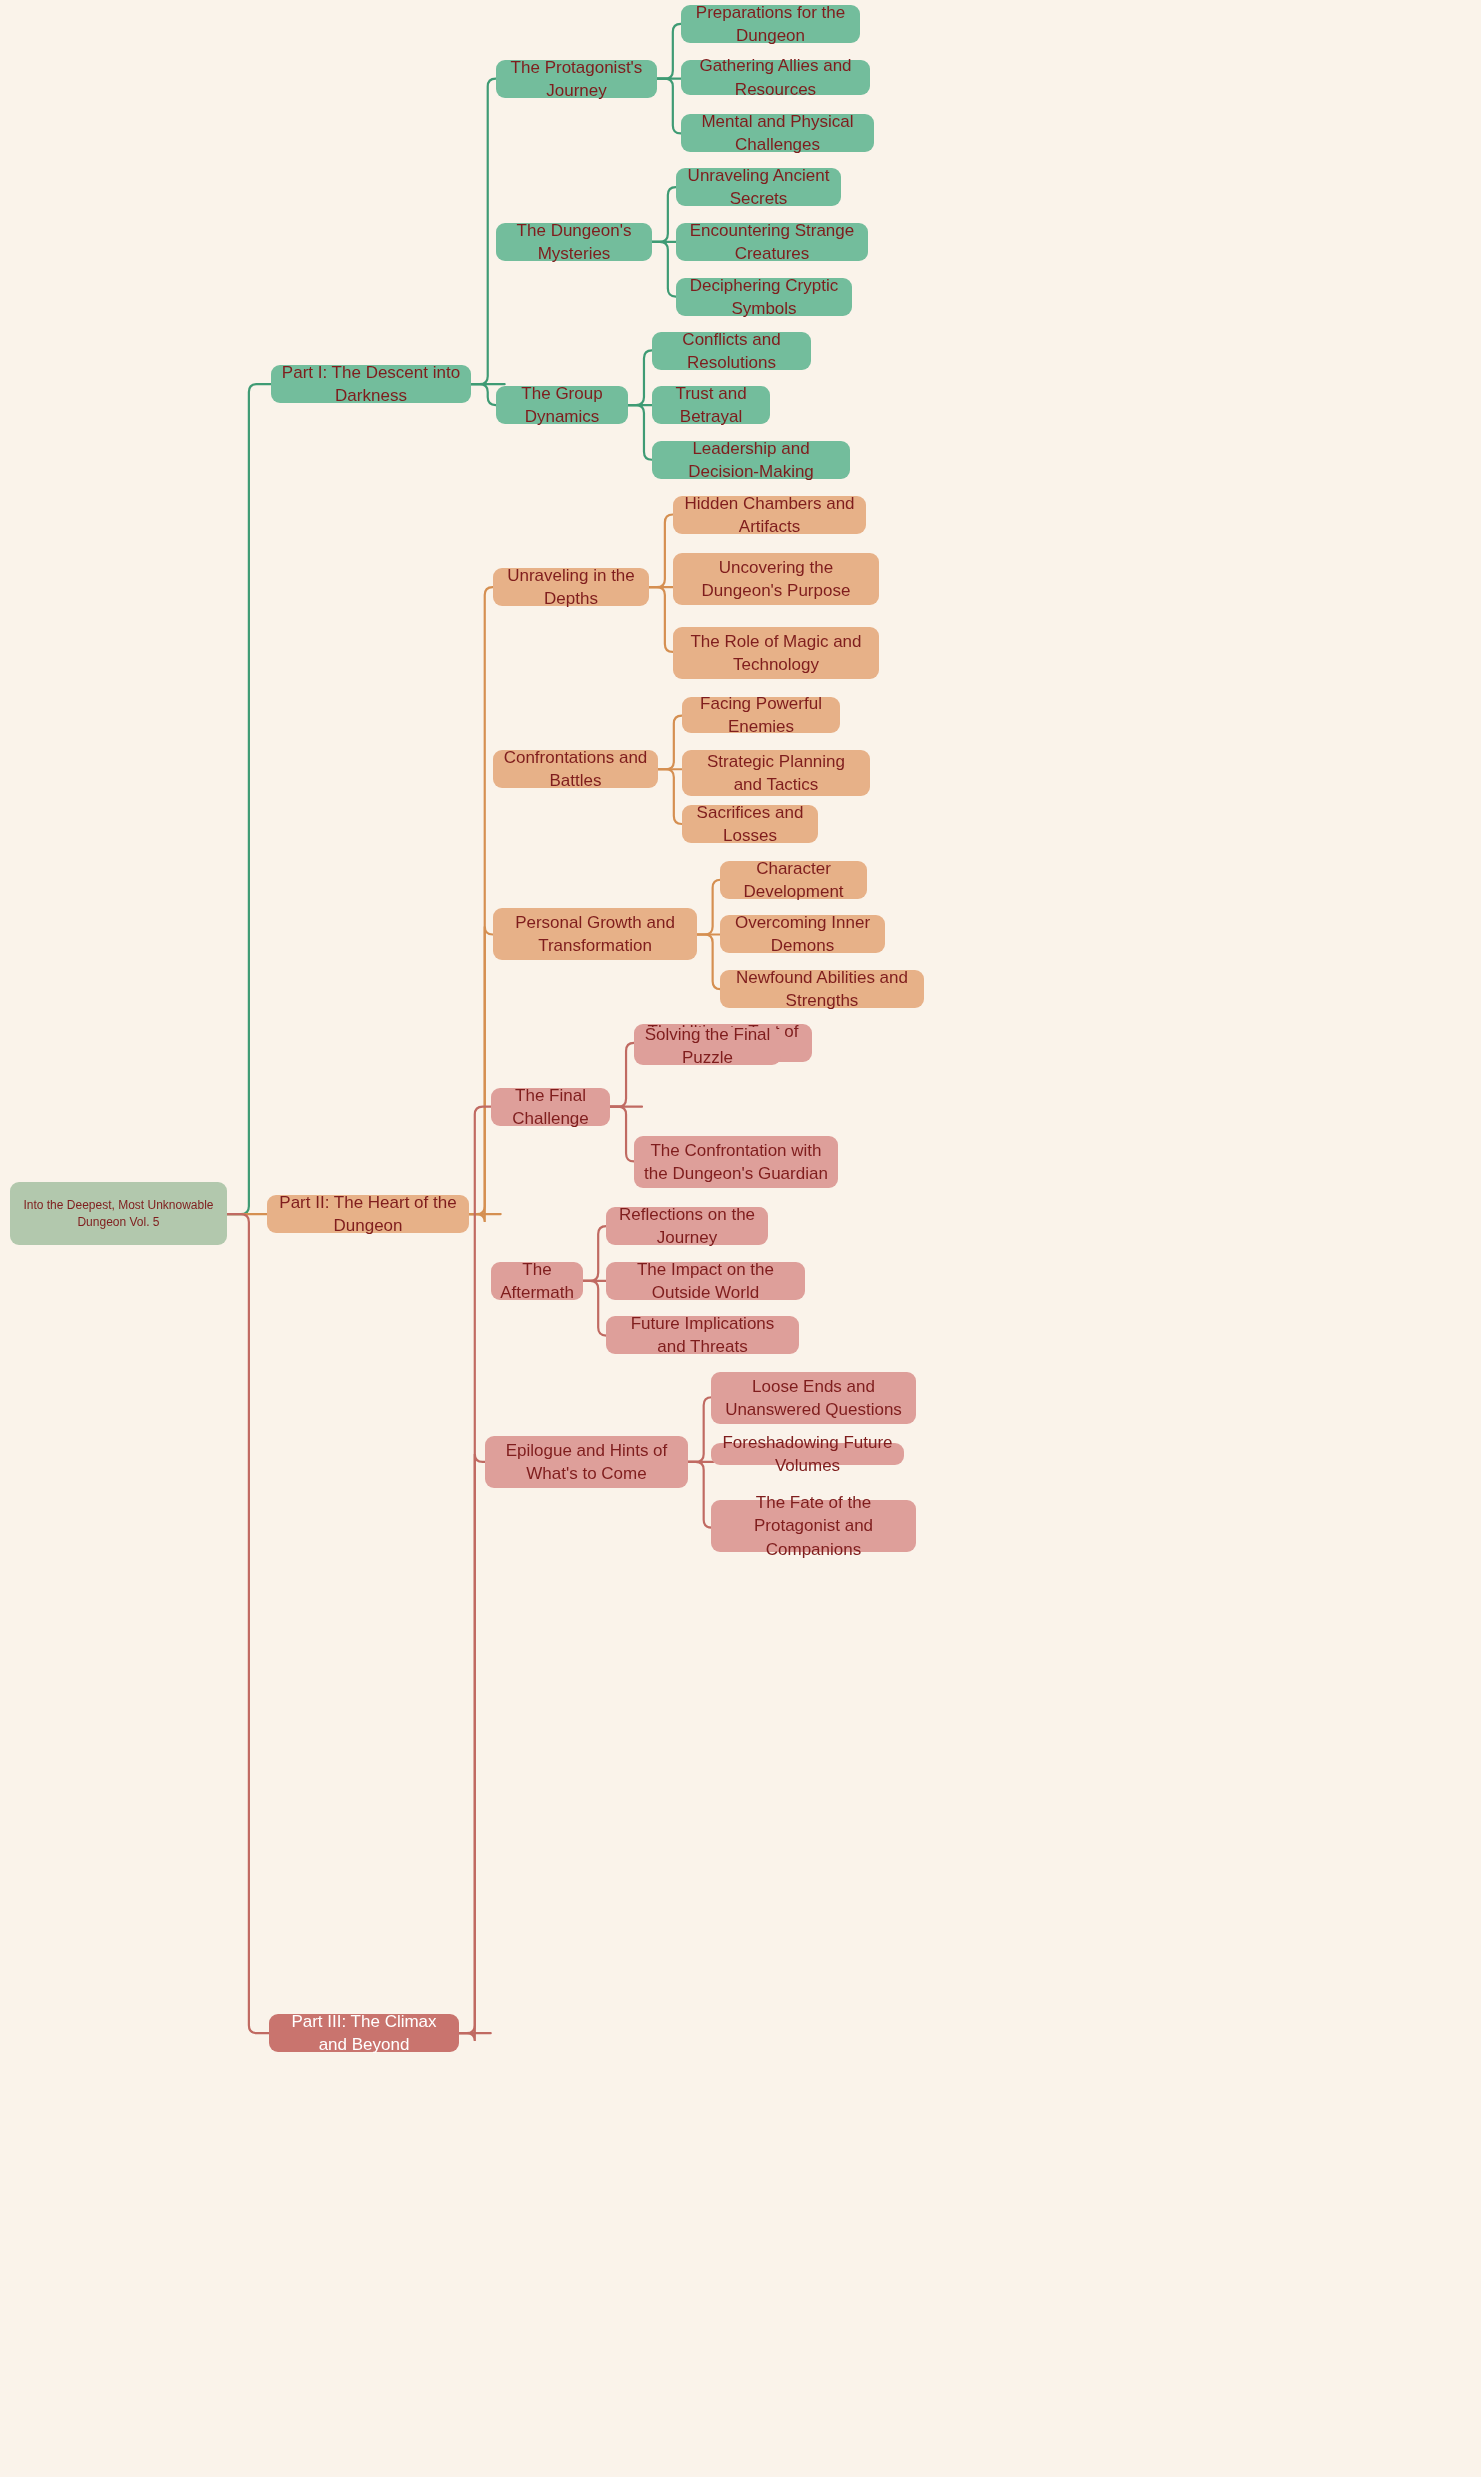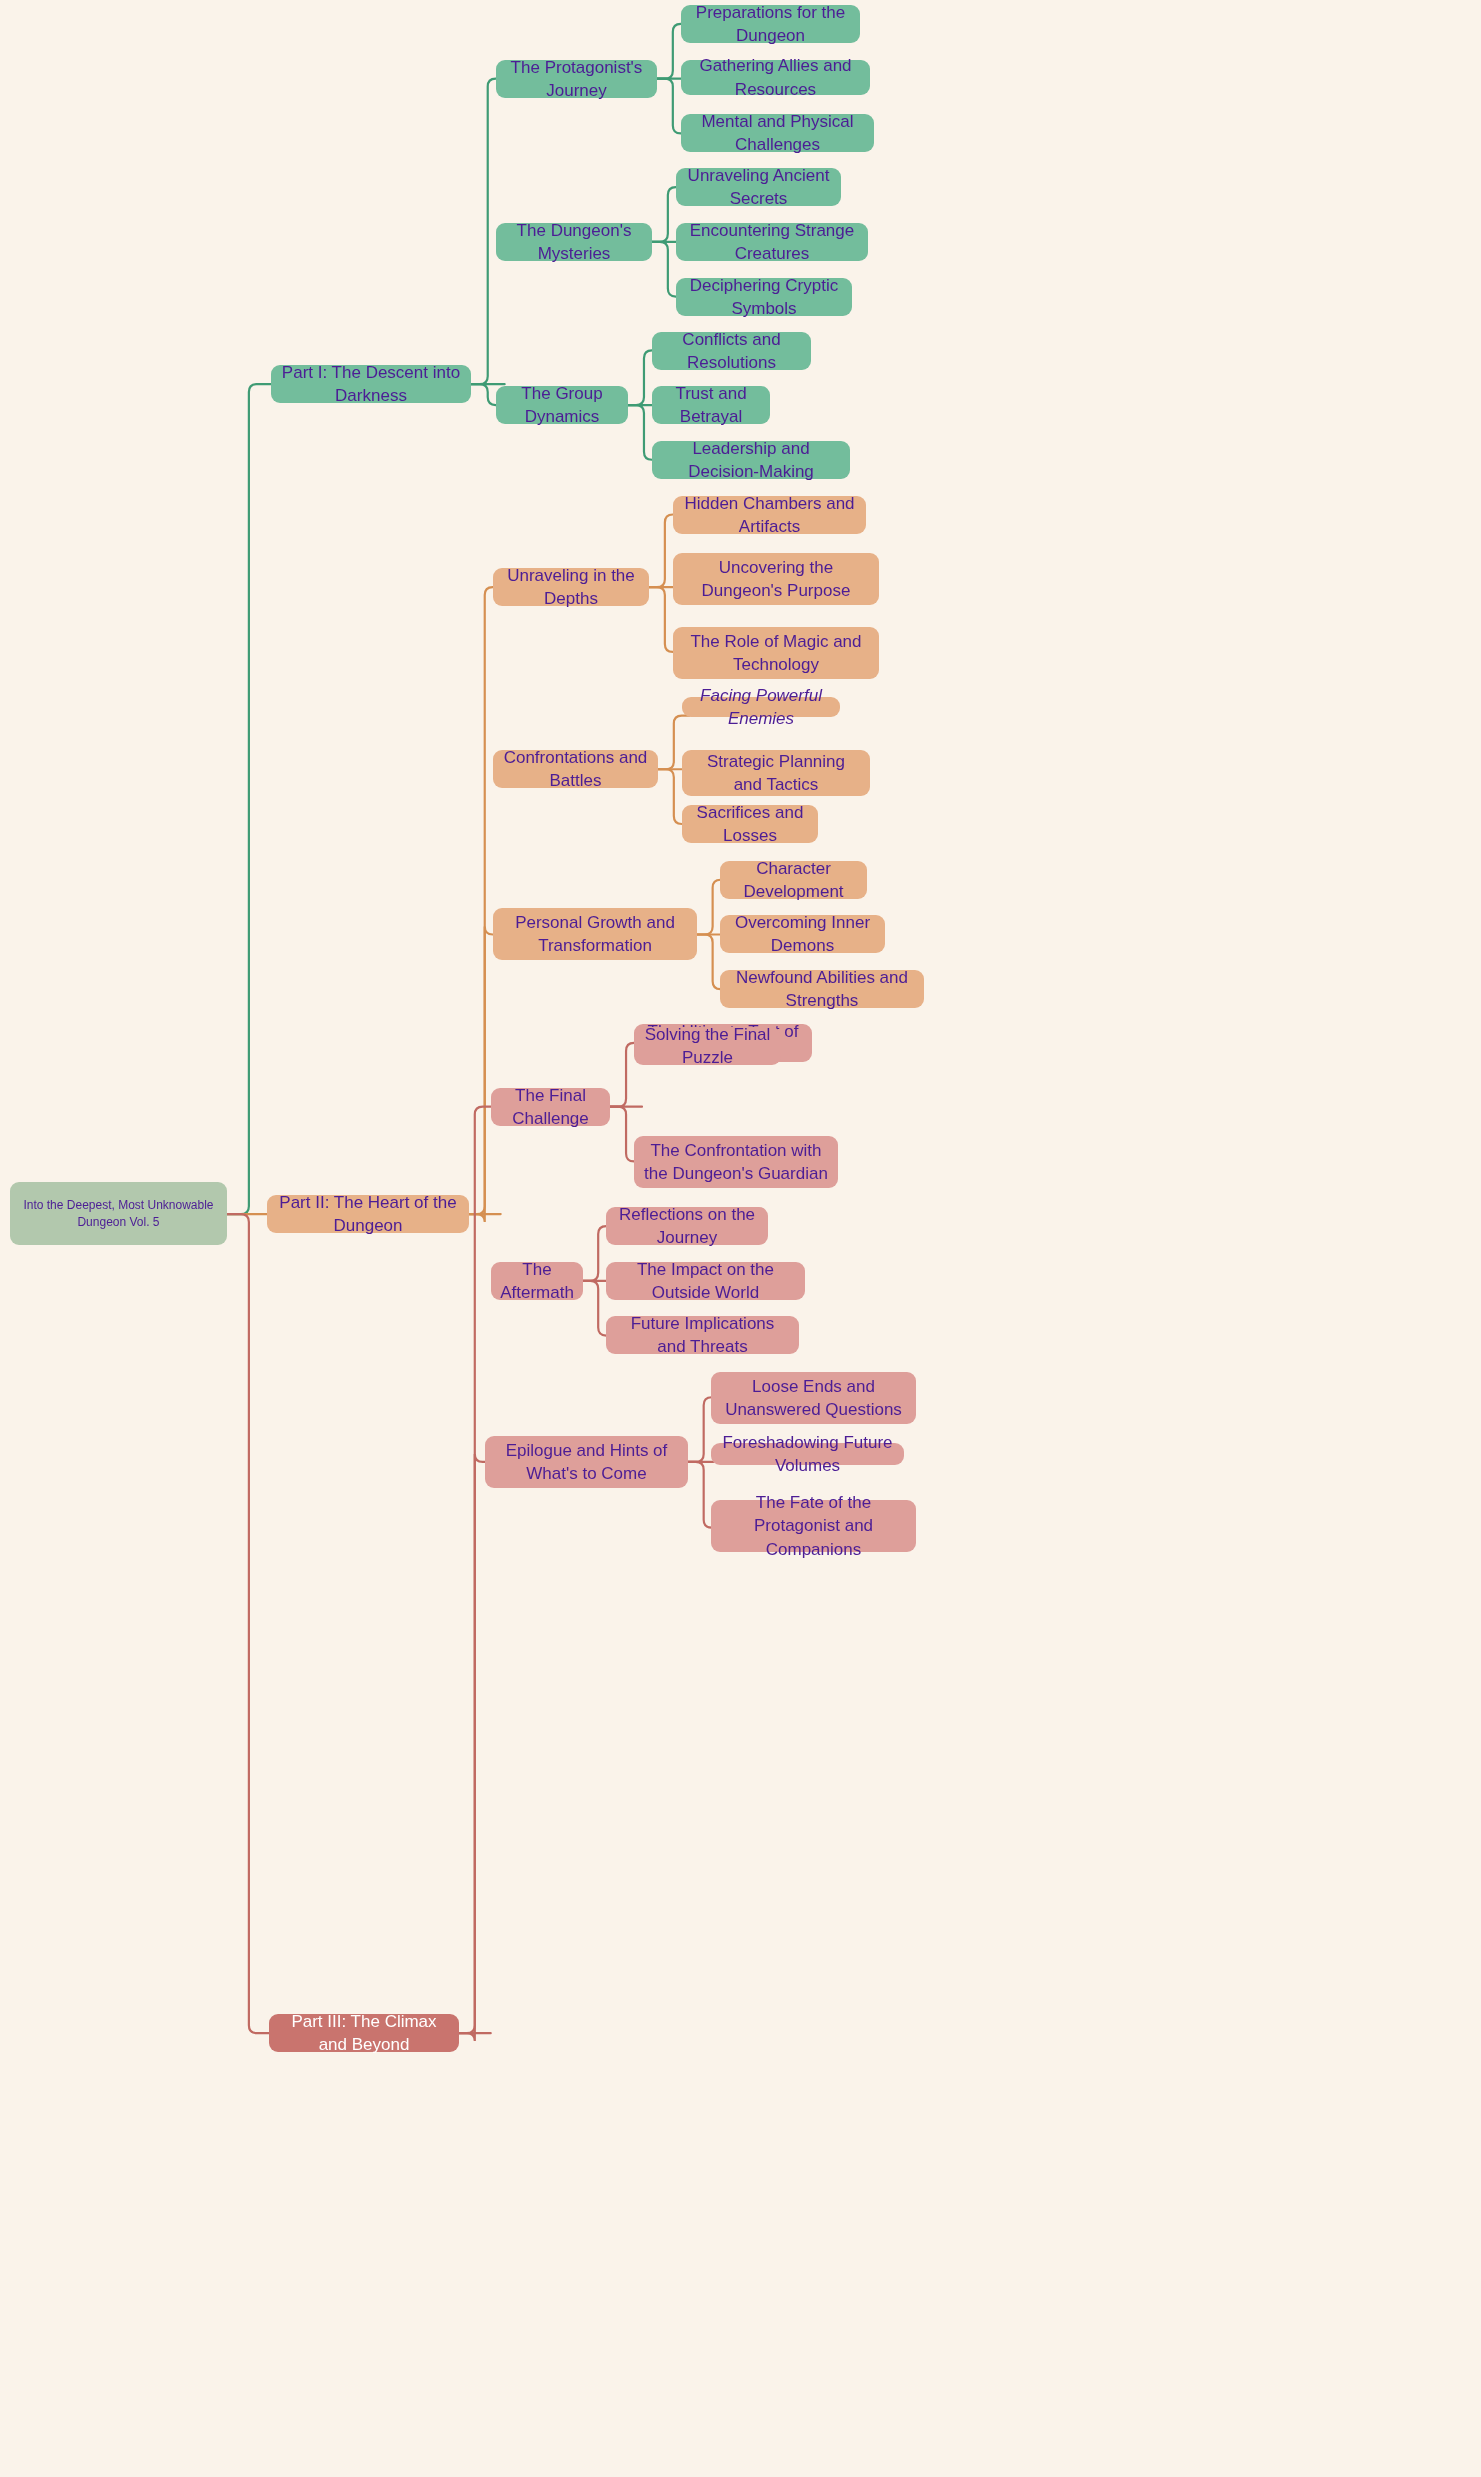--- a/index.html
+++ b/index.html
@@ -29,21 +29,21 @@
   .node {
     position: absolute;
     box-sizing: border-box;
     border-radius: 9px;
     display: flex;
     align-items: center;
     justify-content: center;
     text-align: center;
     line-height: 1.38;
     padding: 4px 10px;
-    color: #4c1d95;
+    color: #7f1d1d;
     font-size: 17px;
     z-index: 2;
   }
   .node.root {
     background: #b2c8ad;
     font-size: 12px;
   }
   .node.green {
     background: #73bd9c;
   }
@@ -171,21 +171,21 @@
   <div class="node green" style="left:652px; top:441px; width:198px; height:38px;">Leadership and Decision-Making</div>
 
   <div class="node orange" style="left:267px; top:1195px; width:202px; height:38px;">Part II: The Heart of the Dungeon</div>
 
   <div class="node orange" style="left:493px; top:568px; width:156px; height:38px;">Unraveling in the Depths</div>
   <div class="node orange" style="left:673px; top:496px; width:193px; height:38px;">Hidden Chambers and Artifacts</div>
   <div class="node orange" style="left:673px; top:553px; width:206px; height:52px;">Uncovering the Dungeon's Purpose</div>
   <div class="node orange" style="left:673px; top:627px; width:206px; height:52px;">The Role of Magic and Technology</div>
 
   <div class="node orange" style="left:493px; top:750px; width:165px; height:38px;">Confrontations and Battles</div>
-  <div class="node orange" style="left:682px; top:697px; width:158px; height:20px;font-style:italic;">Facing Powerful Enemies</div>
+  <div class="node orange" style="left:682px; top:697px; width:158px; height:36px;">Facing Powerful Enemies</div>
   <div class="node orange" style="left:682px; top:750px; width:188px; height:46px;">Strategic Planning and Tactics</div>
   <div class="node orange" style="left:682px; top:805px; width:136px; height:38px;">Sacrifices and Losses</div>
 
   <div class="node orange" style="left:493px; top:908px; width:204px; height:52px;">Personal Growth and Transformation</div>
   <div class="node orange" style="left:720px; top:861px; width:147px; height:38px;">Character Development</div>
   <div class="node orange" style="left:720px; top:915px; width:165px; height:38px;">Overcoming Inner Demons</div>
   <div class="node orange" style="left:720px; top:970px; width:204px; height:38px;">Newfound Abilities and Strengths</div>
 
   <div class="node red-dark" style="left:269px; top:2014px; width:190px; height:38px;">Part III: The Climax and Beyond</div>
 

